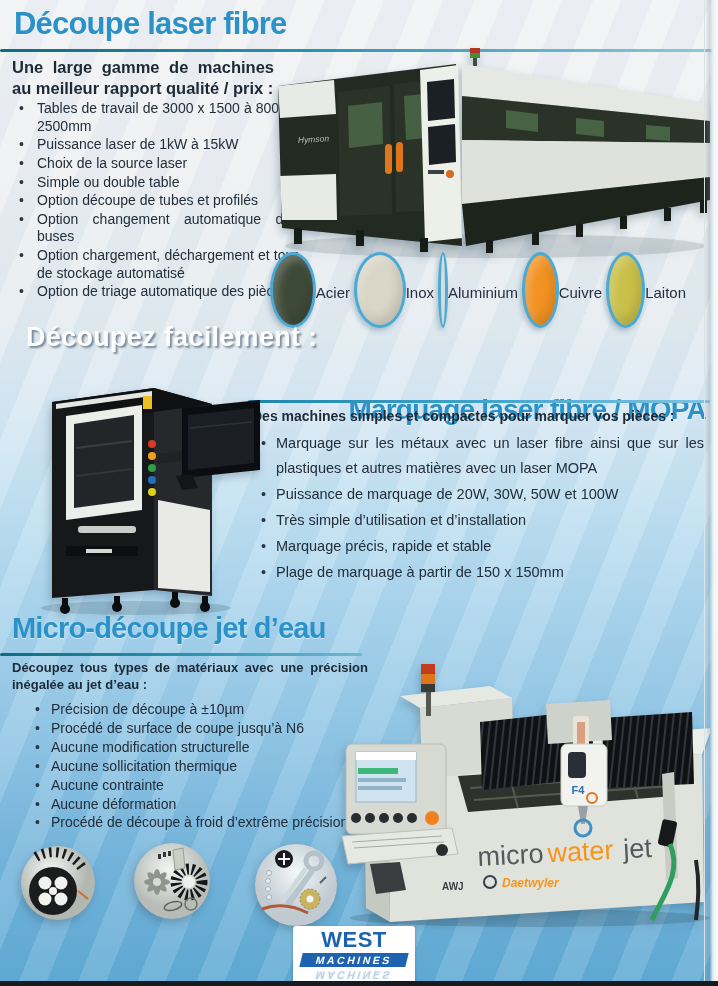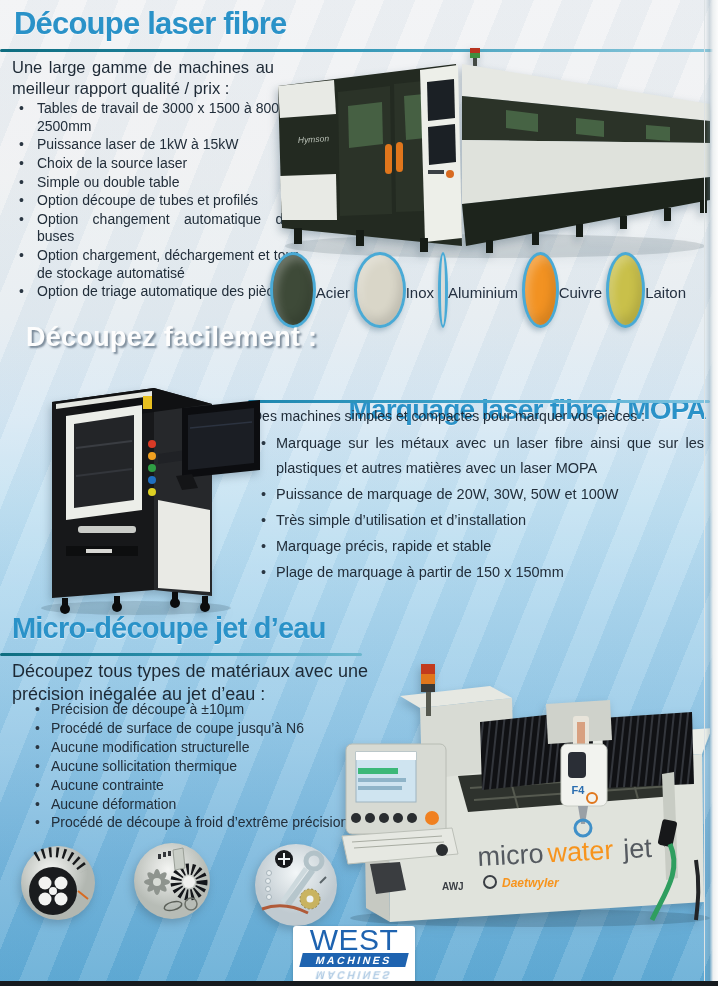--- a/index.html
+++ b/index.html
@@ -16,24 +16,24 @@
 
   .sec-title{font-weight:bold;color:#2a92c8;letter-spacing:-0.8px;text-shadow:0 1px 0 rgba(255,255,255,.5);}
   #t1{left:14px;top:6px;font-size:31px;}
   #t2{right:12px;top:376px;font-size:28px;text-align:left;margin-top:18px;}
   #t3{left:12px;top:612px;font-size:29px;}
   .rule{height:3px;border-radius:2px;}
   #r1{left:0;top:49px;width:718px;background:linear-gradient(90deg,#0e6d80,#2e94b4 45%,#8fcadd);}
   #r2{left:248px;top:400px;width:462px;background:linear-gradient(90deg,#1d86ae,#3fa3cc 50%,#7fc4e0);}
   #r3{left:0;top:653px;width:362px;background:linear-gradient(90deg,#0e6d80,#2e94b4 55%,#6db8cf);}
 
-  .intro{font-weight:normal;color:#1d2935;text-align:justify;line-height:1.27;}
+  .intro{font-weight:bold;color:#1d2935;text-align:justify;line-height:1.27;}
   #i1{left:12px;top:57px;width:262px;font-size:16.5px;}
   #i2{left:252px;top:407px;width:446px;font-size:14px;line-height:1.3;}
-  #i3{left:12px;top:660px;width:356px;font-size:18px;}
+  #i3{left:12px;top:660px;width:356px;font-size:13px;}
 
   .blist{list-style:none;margin:0;padding:0;color:#222e3a;}
   .blist li{position:relative;padding-left:27px;text-align:justify;}
   .blist li::before{content:"\2022";position:absolute;left:9px;top:0;color:#2a3642;}
   #l1{left:10px;top:100px;width:288px;font-size:14px;line-height:1.26;}
   #l1 li{margin-bottom:1px;}
   #l2{left:252px;top:431px;width:452px;font-size:14.5px;line-height:1.72;}
   #l2 li{padding-left:24px;margin-bottom:1px;}
   #l3{left:26px;top:701px;width:360px;font-size:14px;line-height:1.28;}
   #l3 li{padding-left:25px;margin-bottom:1px;}
@@ -51,21 +51,21 @@
 
   
   .syslogo{left:18px;top:934px;width:220px;height:50px;}
   .sys-patch{position:absolute;left:2px;top:11px;width:58px;height:31px;background:#c8e7f5;border-radius:5px;}
   .sys-patch2{position:absolute;left:12px;top:8px;width:34px;height:18px;background:#aadaf0;border-radius:4px;opacity:.8;}
   .sys-text{position:absolute;left:62px;top:0;font-style:italic;font-size:42px;line-height:48px;letter-spacing:1px;}
   .sys-s{color:#29abe2;font-weight:bold;}
   .sys-rest{color:#161616;font-weight:600;}
   .westlogo{left:293px;top:926px;width:122px;height:57px;background:#fff;border-radius:3px;
     box-shadow:0 1px 3px rgba(30,60,80,.35);text-align:center;overflow:hidden;}
-  .west-1{margin-top:1px;font-size:30px;font-weight:normal;color:#1e63b0;letter-spacing:.5px;line-height:26px;}
+  .west-1{margin-top:1px;font-size:22px;font-weight:bold;color:#1e63b0;letter-spacing:.5px;line-height:26px;}
   .west-band{width:106px;margin:0 auto;background:#1e63b0;transform:skewX(-14deg);
     color:#fff;font-size:10.5px;font-weight:bold;letter-spacing:2.5px;line-height:14px;}
   .west-refl{width:106px;margin:1px auto 0;transform:skewX(-14deg) scaleY(-1);
     color:#9cbedd;font-size:10.5px;font-weight:bold;letter-spacing:2.5px;line-height:14px;opacity:.8;filter:blur(.4px);}
 
   .page-edge{position:absolute;right:0;top:0;width:13px;height:100%;z-index:6;
     background:linear-gradient(90deg, rgba(130,155,172,0) 0%, rgba(110,140,158,.28) 35%, #edf0f1 62%, #fbfcfc 100%);
     border-left:1px solid rgba(90,115,130,.18);}
   .page-bottom{position:absolute;left:0;bottom:0;width:100%;height:5px;background:#171b1f;z-index:7;}
 </style>

